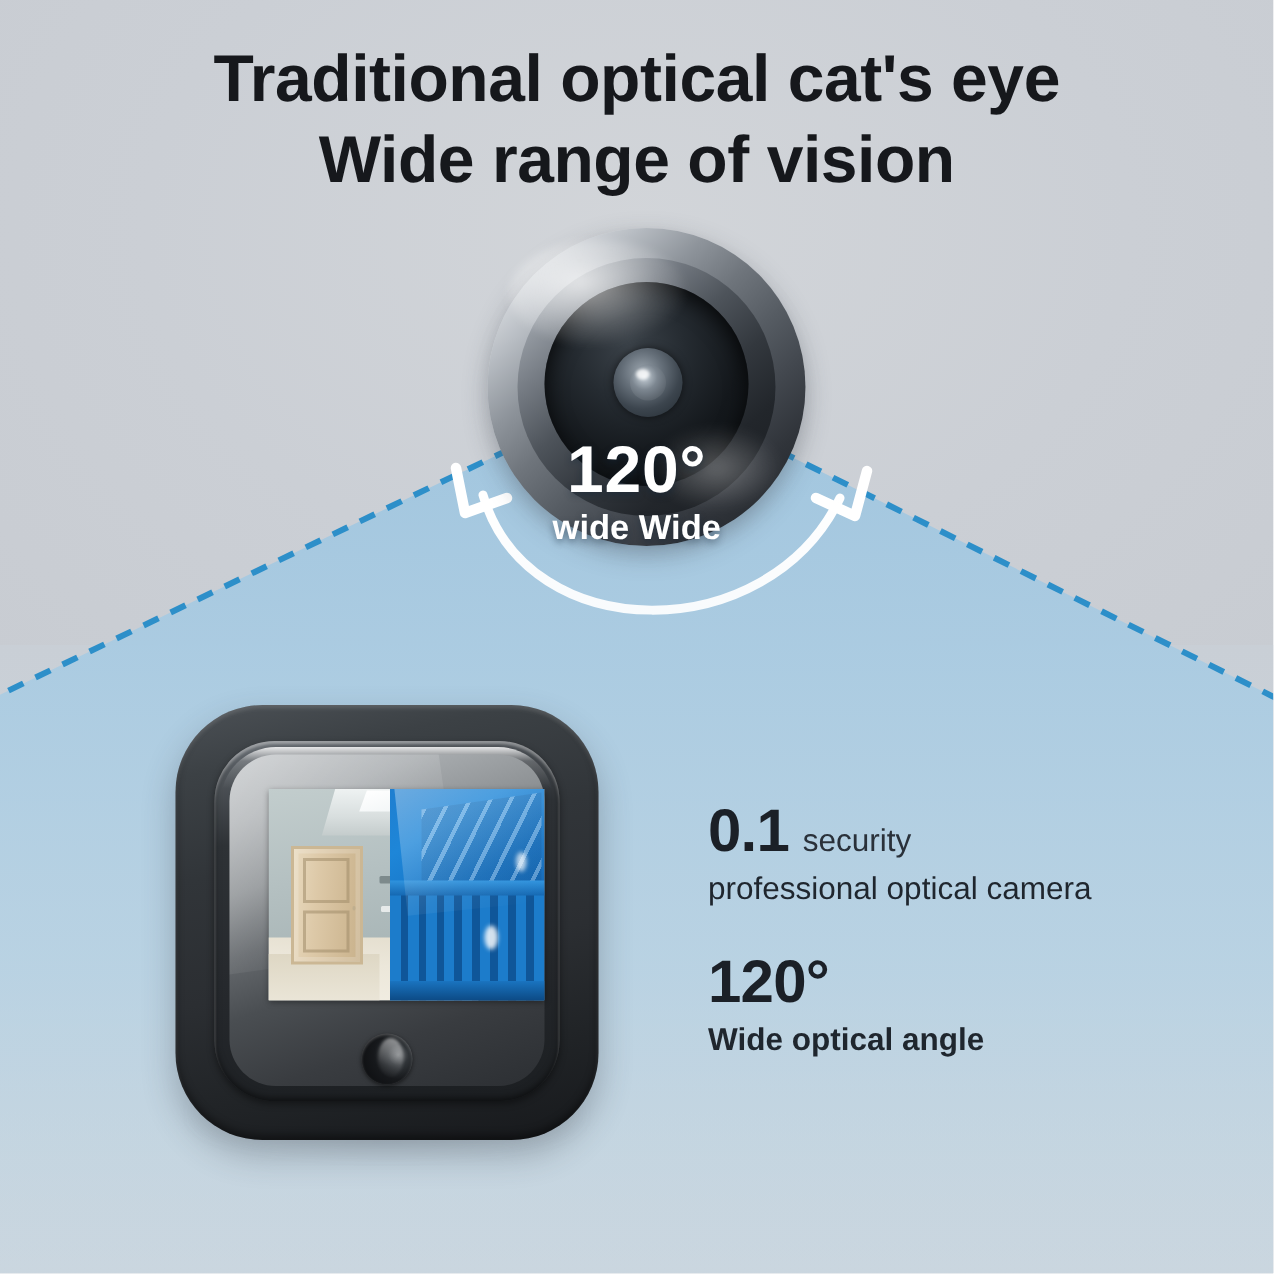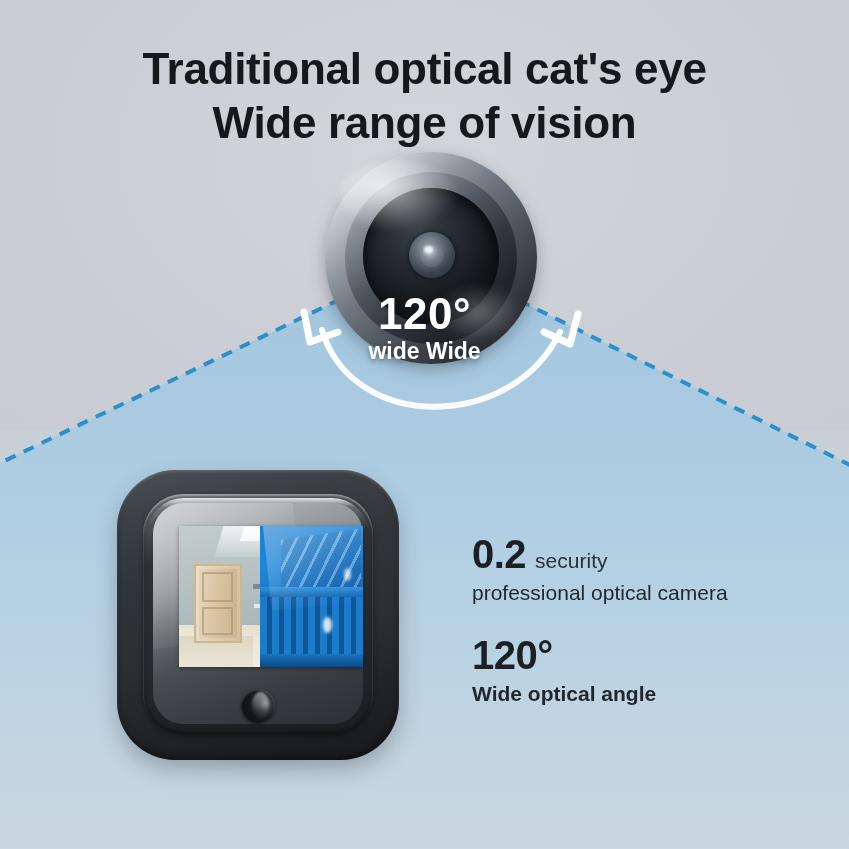--- a/index.html
+++ b/index.html
@@ -164,21 +164,21 @@
     font-weight: bold;
     color: #ffffff;
     line-height: 1.0;
     text-shadow: 0 2px 5px rgba(20,40,60,0.45);
   }
 
   
   .headline {
     position: absolute;
     left: 0; right: 0;
-    top: 42px;
+    top: 26px;
     text-align: center;
   }
   .headline span {
     display: block;
     font-size: 44px;
     font-weight: bold;
     color: #16181c;
     line-height: 1.22;
     letter-spacing: -0.3px;
   }
@@ -545,21 +545,21 @@
     </div>
 
     <div class="dev-button"></div>
     <div class="dev-button-gloss"></div>
   </div>
 
   <div class="specs">
 
     <div class="spec-block">
       <div class="spec-row">
-        <span class="spec-big">0.2</span>
+        <span class="spec-big">0.1</span>
         <span class="spec-unit">security</span>
       </div>
       <div class="spec-sub">professional optical camera</div>
     </div>
 
     <div class="spec-block">
       <div class="spec-row">
         <span class="spec-big">120°</span>
         <span class="spec-unit"></span>
       </div>

